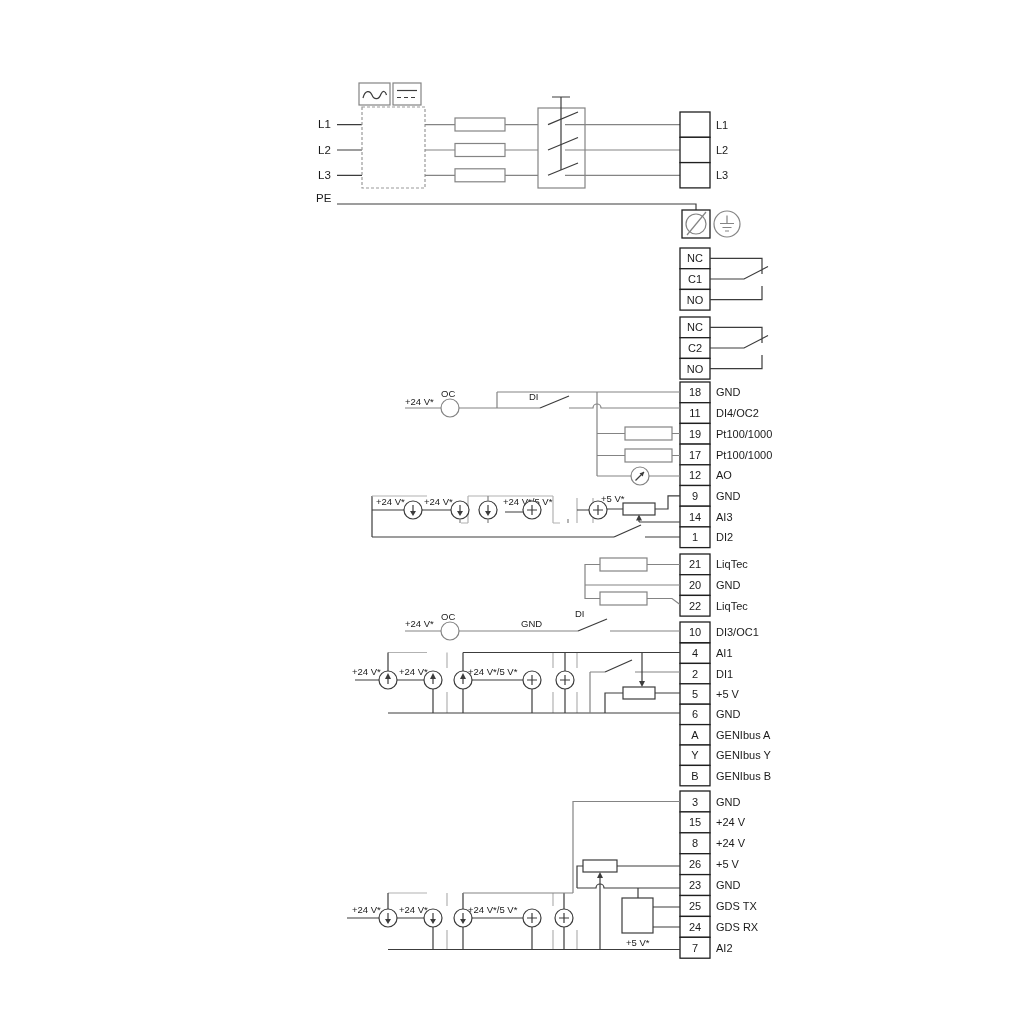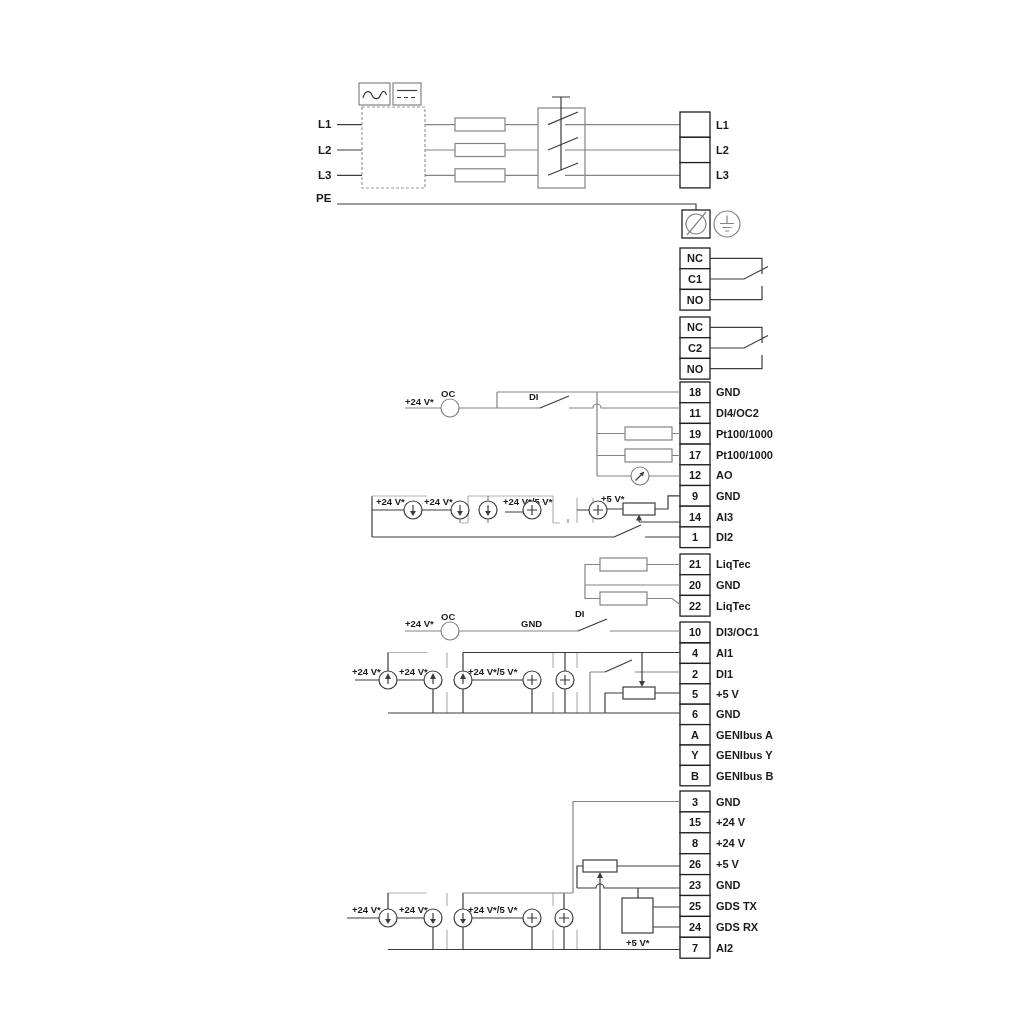--- a/index.html
+++ b/index.html
@@ -1,17 +1,17 @@
 <!DOCTYPE html>
 <html><head>
 <meta charset="utf-8">
 <style>
   html,body{margin:0;padding:0;background:#fff;}
   #stage{position:relative;width:1024px;height:1024px;background:#fff;overflow:hidden;
-         font-family:"Liberation Sans", sans-serif;font-weight:bold;}
+         font-family:"Liberation Sans", sans-serif;}
   svg{position:absolute;left:0;top:0;}
   .w   {stroke:#848484;stroke-width:1.2;fill:none;}
   .wd  {stroke:#3c3c3c;stroke-width:1.2;fill:none;}
   .wl  {stroke:#b2b2b2;stroke-width:1.2;fill:none;}
   .cell{fill:#ffffff;stroke:#1f1f1f;stroke-width:1.3;}
   .sym {fill:#ffffff;stroke:#3c3c3c;stroke-width:1.2;}
   .symg{fill:#ffffff;stroke:#848484;stroke-width:1.2;}
   .dash{stroke:#9a9a9a;stroke-width:1.2;fill:none;stroke-dasharray:3 2;}
   text {fill:#1a1a1a;font-family:"Liberation Sans", sans-serif;}
   .lbl {font-size:11px;}

